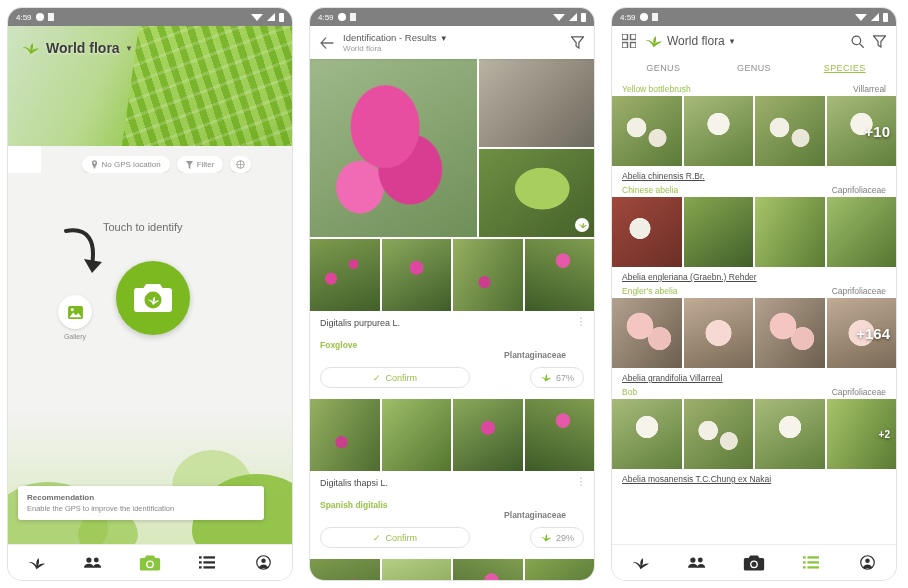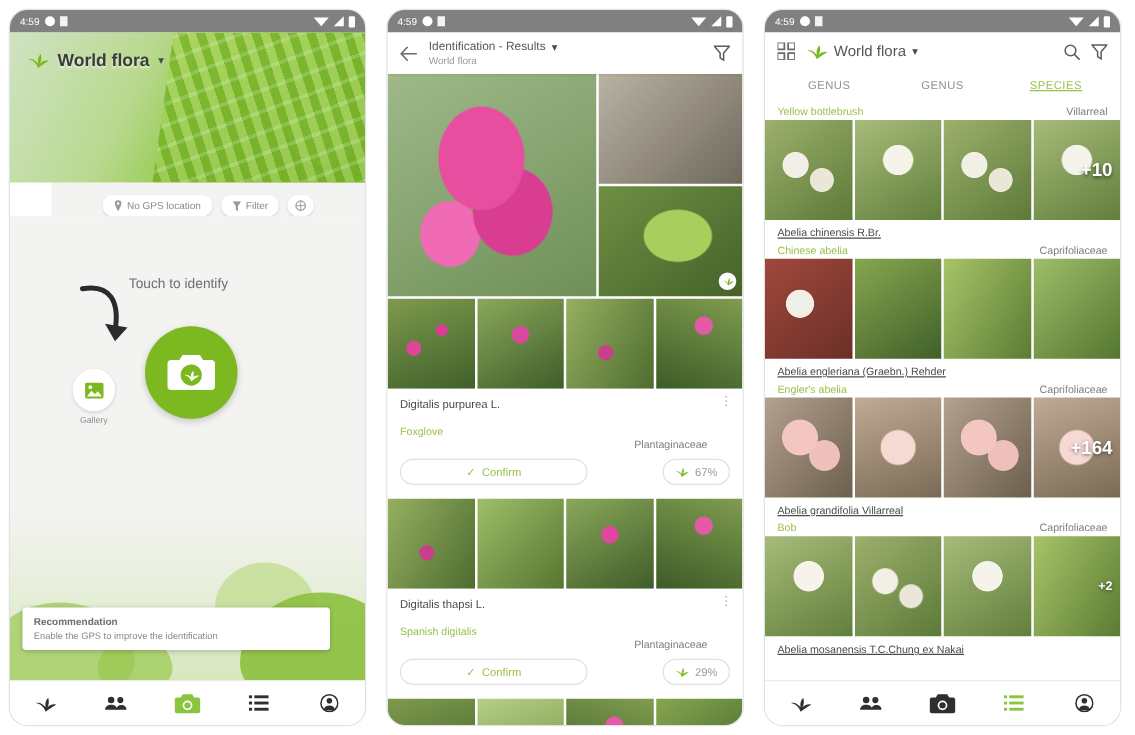--- a/index.html
+++ b/index.html
@@ -118,21 +118,21 @@
   .photo-big { height:178px; display:flex; gap:2px; }
   .pb-l { flex:1.45; }
   .pb-r { flex:1; display:flex; flex-direction:column; gap:2px; }
   .pb-r > div { flex:1; position:relative; }
   .leafbadge{position:absolute;right:5px;bottom:5px;width:14px;height:14px;border-radius:50%;
     background:#fff;display:flex;align-items:center;justify-content:center;}
   .thumbs { display:flex; gap:2px; height:72px; margin-top:2px;}
   .thumbs > div { flex:1; }
   .result-card { padding:7px 10px 9px; background:#fff; position:relative;}
   .r-sci { font-size:9px; color:#4b4b4b; }
-  .r-row { display:flex; justify-content:space-between; align-items:center; margin-top:2px;}
+  .r-row { display:flex; justify-content:space-between; align-items:center; margin-top:2px;font-weight:bold;}
   .r-common { font-size:8.5px; color:#9ac24a; }
   .r-fam { font-size:8.5px; color:#7e7e7e; margin-right:18px;margin-top:20px;}
   .r-actions { display:flex; justify-content:space-between; align-items:center; margin-top:7px;}
   .confirm-btn {
     border:1px solid #e1e1e1; border-radius:14px; height:21px; width:150px;
     display:flex; align-items:center; justify-content:center; gap:5px;
     font-size:9px; color:#9ac24a; background:#fff;
   }
   .score-pill {
     border:1px solid #e1e1e1; border-radius:14px; height:21px; padding:0 9px;
@@ -144,21 +144,21 @@
   .s3-head { background:#fff; display:flex; align-items:center; gap:9px; padding:8px 10px 6px; flex:0 0 auto;}
   .s3-title { font-size:12px; color:#555; display:flex; align-items:center; gap:5px; flex:1;}
   .tabs { display:flex; background:#fff; padding:4px 6px 0; flex:0 0 auto;}
   .tab { flex:1; text-align:center; font-size:9px; color:#8f8f8f; padding:5px 0 7px; letter-spacing:.4px;}
   .tab.active { color:#9ac24a; text-decoration:underline; }
   .s3-scroll { flex:1; overflow:hidden; background:#fff;}
   .sp-row { padding:4px 10px 2px; display:flex; justify-content:space-between; }
   .sp-common { font-size:8.5px; color:#9ac24a; }
   .sp-fam { font-size:8.5px; color:#7e7e7e; }
   .sp-sci { font-size:8.5px; color:#4b4b4b; text-decoration:underline; padding:5px 10px 0;}
-  .sp-imgs { display:flex; gap:2px; height:80px; }
+  .sp-imgs { display:flex; gap:2px; height:70px; }
   .sp-imgs > div { flex:1; position:relative; }
   .plus {
     position:absolute; inset:0; display:flex; align-items:center; justify-content:flex-end;
     padding-right:6px; color:#fff; font-size:15px; font-weight:bold;
     text-shadow:0 1px 3px rgba(0,0,0,.55);
   }
   .plus.small{font-size:10px;}
   .scrollbar{position:absolute;right:1px;top:96px;width:2px;height:60px;background:#d5d5d5;border-radius:2px;}
 
   

